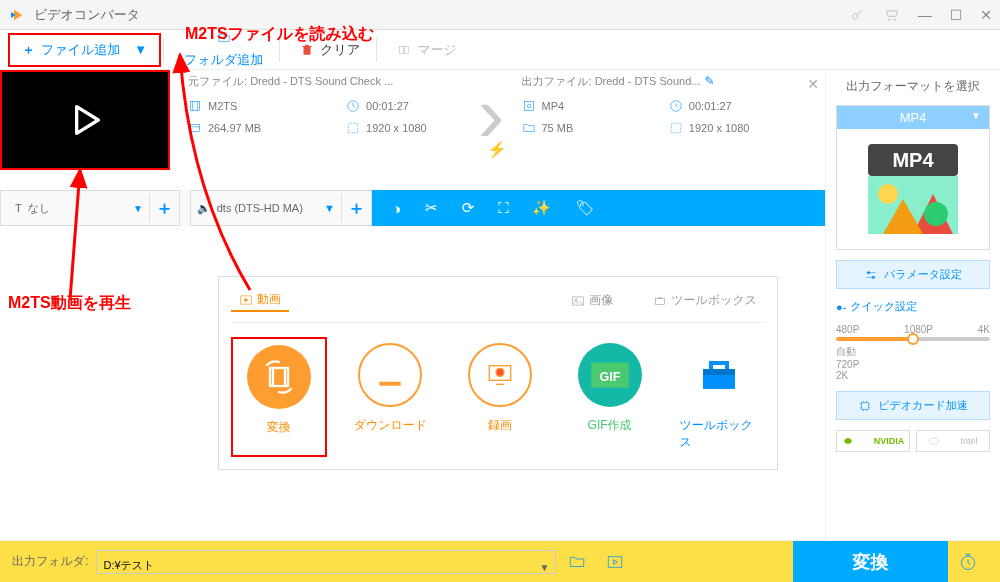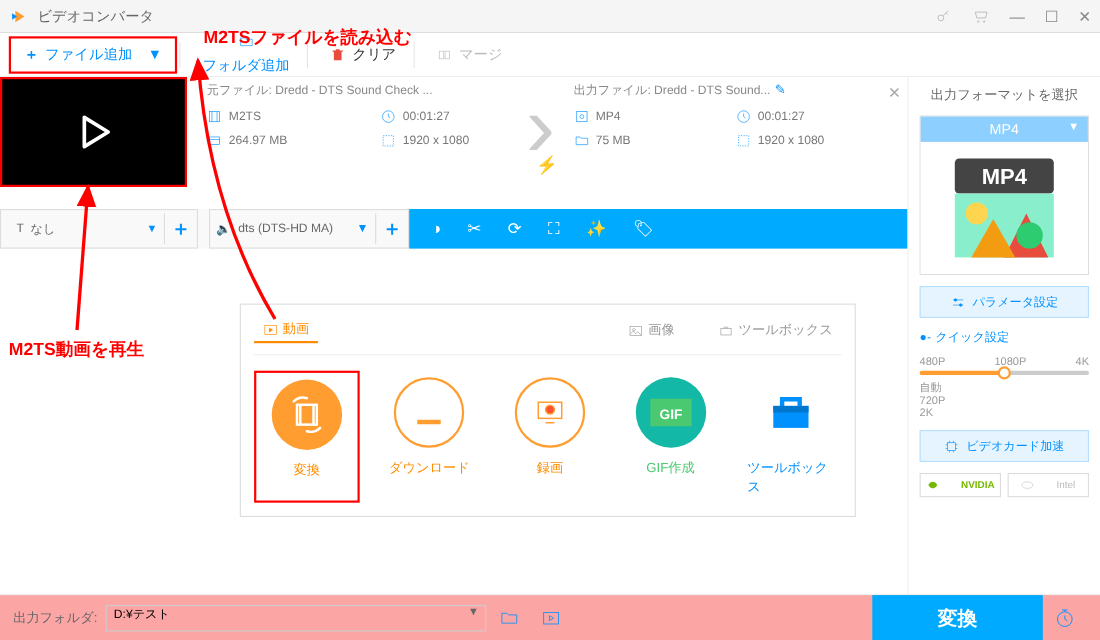--- a/index.html
+++ b/index.html
@@ -16,21 +16,21 @@
 .btn-add-file { display: flex; align-items: center; gap: 6px; color: #0091ff; font-size: 13px; padding: 6px 12px; border: 2px solid #ff0000; cursor: pointer; position: relative; }
 .btn-folder, .btn-clear, .btn-merge { display: flex; align-items: center; gap: 6px; font-size: 13px; padding: 6px 14px; margin-left: 4px; cursor: pointer; }
 .btn-folder { color: #0091ff; flex-direction: column; }
 .btn-clear { color: #333; }
 .btn-merge { color: #bbb; }
 .divider-v { width: 1px; height: 24px; background: #e5e5e5; margin: 0 2px; }
 .icon-sm { width: 14px; height: 14px; }
 
 .annotation { position: absolute; color: #ff0000; font-size: 16px; font-weight: bold; z-index: 100; pointer-events: none; }
 .anno1 { top: 24px; left: 185px; }
-.anno2 { top: 308px; left: 8px; }
+.anno2 { top: 293px; left: 8px; }
 
 .main-area { display: flex; height: calc(100% - 30px - 40px - 42px); }
 .left-col { flex: 1; display: flex; flex-direction: column; padding: 0; }
 .right-col { width: 175px; border-left: 1px solid #eee; padding: 8px 10px; display: flex; flex-direction: column; gap: 10px; }
 
 .file-row { display: flex; background: #fff; height: 120px; }
 .thumb { width: 170px; height: 100px; background: #000; display: flex; align-items: center; justify-content: center; border: 2px solid #ff0000; margin: 0px; position: relative; }
 .thumb svg { width: 40px; height: 40px; stroke: #fff; fill: none; stroke-width: 2; }
 .file-info { flex: 1; display: flex; flex-direction: column; padding: 4px 10px 4px 18px; position: relative; }
 .file-top { display: flex; gap: 10px; position: relative; }
@@ -72,23 +72,23 @@
 .param-btn, .gpu-btn { background: #e6f4ff; border: 1px solid #b5dfff; padding: 6px; font-size: 11px; color: #0091ff; display: flex; align-items: center; gap: 6px; justify-content: center; cursor: pointer; }
 .quick-title { font-size: 11px; color: #0091ff; display: flex; align-items: center; gap: 4px; }
 .slider-area { font-size: 10px; }
 .slider-labels { display: flex; justify-content: space-between; color: #999; margin-bottom: 2px; }
 .slider-track { height: 4px; background: linear-gradient(to right, #ff9d30 0%, #ff9d30 50%, #ccc 50%, #ccc 100%); position: relative; border-radius: 2px; }
 .slider-thumb { position: absolute; left: 50%; top: -4px; width: 12px; height: 12px; border-radius: 50%; background: #fff; border: 2px solid #ff9d30; transform: translateX(-50%); }
 .slider-labels2 { display: flex; justify-content: center; color: #999; margin-top: 4px; flex-direction: column; }
 .gpu-logos { display: flex; gap: 6px; }
 .gpu-logo { flex: 1; border: 1px solid #ddd; padding: 4px; font-size: 9px; display: flex; align-items: center; justify-content: center; gap: 20px; }
 
-.bottom-bar { height: 42px; border-top: 1px solid #eee; display: flex; align-items: center; padding: 0 12px; background: #fca5a5; }
+.bottom-bar { height: 42px; border-top: 1px solid #eee; display: flex; align-items: center; padding: 0 12px; background: #fde047; }
 .out-label { font-size: 12px; color: #666; margin-right: 8px; }
-.out-input { width: 346px; height: 24px; border: 1px solid #ccc; font-size: 11px; padding: 0 6px; display: flex; align-items: flex-start; position: relative; }
+.out-input { width: 460px; height: 24px; border: 1px solid #ccc; font-size: 11px; padding: 0 6px; display: flex; align-items: flex-end; position: relative; }
 .out-input .dd-arrow { position: absolute; right: 6px; color: #666; font-size: 10px; }
 .bottom-icons { display: flex; gap: 20px; margin-left: 12px; align-items: center; }
 .bottom-icons svg { width: 18px; height: 18px; stroke: #0091ff; fill: none; }
 .convert-btn { margin-left: auto; width: 155px; height: 42px; background: #00abff; color: #fff; font-size: 18px; font-weight: bold; display: flex; align-items: center; justify-content: center; cursor: pointer; }
 .clock-btn { width: 40px; display: flex; align-items: center; justify-content: center; cursor: pointer; }
 .clock-btn svg { width: 20px; height: 20px; stroke: #0091ff; fill: none; }
 
 
 .arrow-svg { position: absolute; z-index: 50; pointer-events: none; }
 </style>

